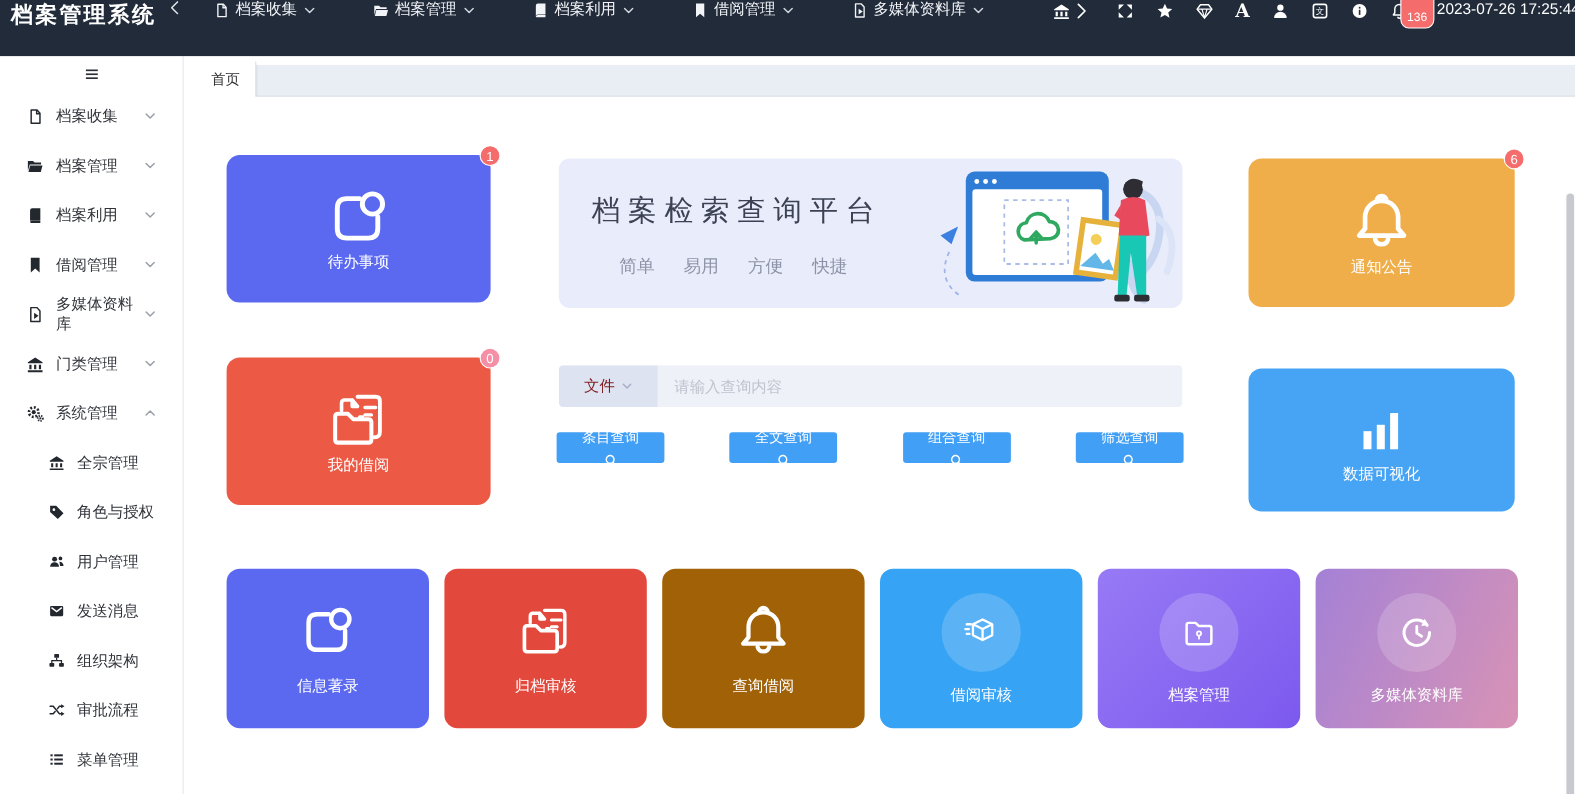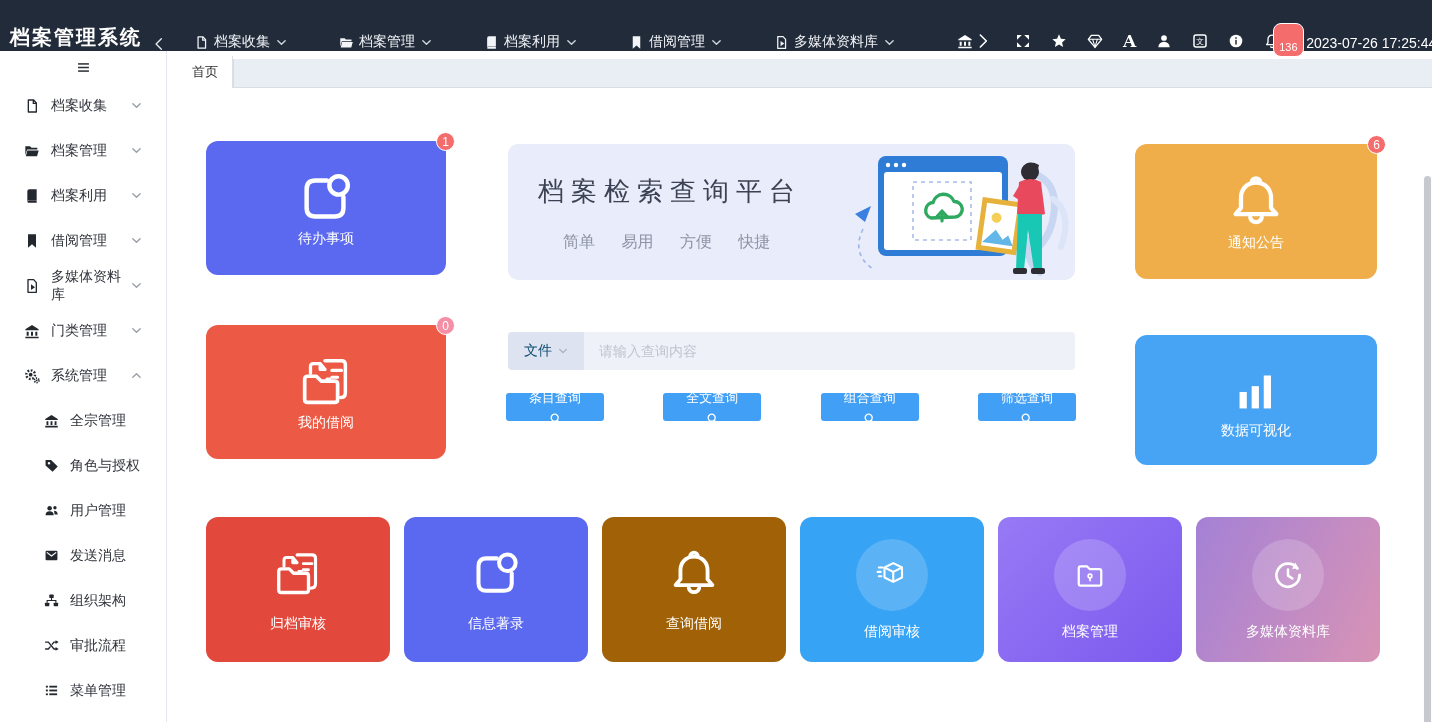--- a/index.html
+++ b/index.html
@@ -4,21 +4,21 @@
 <style>
   * { margin:0; padding:0; box-sizing:border-box; }
   html,body { width:1432px; height:722px; overflow:hidden;
     font-family:"Liberation Sans","DejaVu Sans",sans-serif; background:#fff; }
 
   .icon { display:inline-flex; align-items:center; justify-content:center; }
   .icon svg { width:1em; height:1em; }
 
   
   .header { position:absolute; left:0; top:0; width:1432px; height:51px;
-    background:#212b3a; display:flex; align-items:flex-end; color:#fff; z-index:30; }
+    background:#212b3a; display:flex; align-items:flex-start; color:#fff; z-index:30; }
   .logo { font-size:20px; font-weight:bold; letter-spacing:2px; padding:0 10px 0 10px; white-space:nowrap; }
   .collapse-arrow { font-size:14px; color:#e3e6ec; margin-right:28px; }
   .top-nav { display:flex; align-items:center; }
   .top-nav-item { display:flex; align-items:center; font-size:14px; color:#f2f4f8;
     margin-right:47px; cursor:pointer; white-space:nowrap; }
   .top-nav-item .icon { font-size:15px; margin-right:5px; }
   .top-nav-item .chev { font-size:11px; margin-left:6px; color:#cfd4dd; }
   .top-icons { display:flex; align-items:center; margin-left:auto; }
   .top-icon-btn { position:relative; font-size:16px; color:#fff; margin:0 10px; cursor:pointer; }
   .nav-overflow { display:flex; align-items:center; margin-right:4px; }
@@ -70,22 +70,22 @@
     background:#e9ecfa; border-radius:10px; overflow:hidden; }
   .banner-title { position:absolute; left:30px; top:30px; font-size:26px; color:#3c4254;
     letter-spacing:7px; font-weight:500; }
   .banner-sub { position:absolute; left:55px; top:88px; font-size:16px; color:#8d93a6;
     word-spacing:22px; }
   .banner-art { position:absolute; right:2px; top:0; width:270px; height:170px; }
 
   
   .searchbar { position:absolute; left:340px; top:244px; width:567px; height:38px;
     display:flex; border-radius:4px; overflow:hidden; }
-  .search-select { width:76px; background:#dde3f0; display:flex; align-items:center;
-    justify-content:center; font-size:14px; color:#0c4a6e; cursor:pointer; }
+  .search-select { width:90px; background:#dde3f0; display:flex; align-items:center;
+    justify-content:center; font-size:14px; color:#7f1d1d; cursor:pointer; }
   .search-select .chev { font-size:10px; color:#a3adc2; margin-left:6px; }
   .search-input { flex:1; border:none; outline:none; background:#eef1f8; font-size:14px;
     padding:0 15px; color:#0f172a; font-family:inherit; }
   .search-input::placeholder { color:#bfc4cf; }
   .query-row { position:absolute; left:338px; top:305px; width:570px; display:flex;
     justify-content:space-between; }
   .query-btn { width:98px; height:28px; background:#419ff5; color:#fff; border:none;
     border-radius:3px; font-size:13px; display:flex; align-items:center; justify-content:center;
     gap:5px; cursor:pointer; font-family:inherit;flex-direction:column; }
   .query-btn .icon { font-size:13px; }
@@ -670,35 +670,35 @@
     <div class="bigcard card-dataviz">
       <span class="icon">
           <svg>
             <use href="#b-bars"></use>
           </svg>
         </span>
       <span class="bc-label">数据可视化</span>
     </div>
 
     <div class="shortcuts">
+      <div class="sc-card sc-1">
+        <span class="icon">
+            <svg>
+              <use href="#b-clipboard"></use>
+            </svg>
+          </span>
+        <span class="sc-label">信息著录</span>
+      </div>
       <div class="sc-card sc-2">
         <span class="icon">
             <svg>
               <use href="#b-folderdoc"></use>
             </svg>
           </span>
         <span class="sc-label">归档审核</span>
-      </div>
-      <div class="sc-card sc-1">
-        <span class="icon">
-            <svg>
-              <use href="#b-clipboard"></use>
-            </svg>
-          </span>
-        <span class="sc-label">信息著录</span>
       </div>
       <div class="sc-card sc-3">
         <span class="icon">
             <svg>
               <use href="#b-bell"></use>
             </svg>
           </span>
         <span class="sc-label">查询借阅</span>
       </div>
       <div class="sc-card sc-4">

